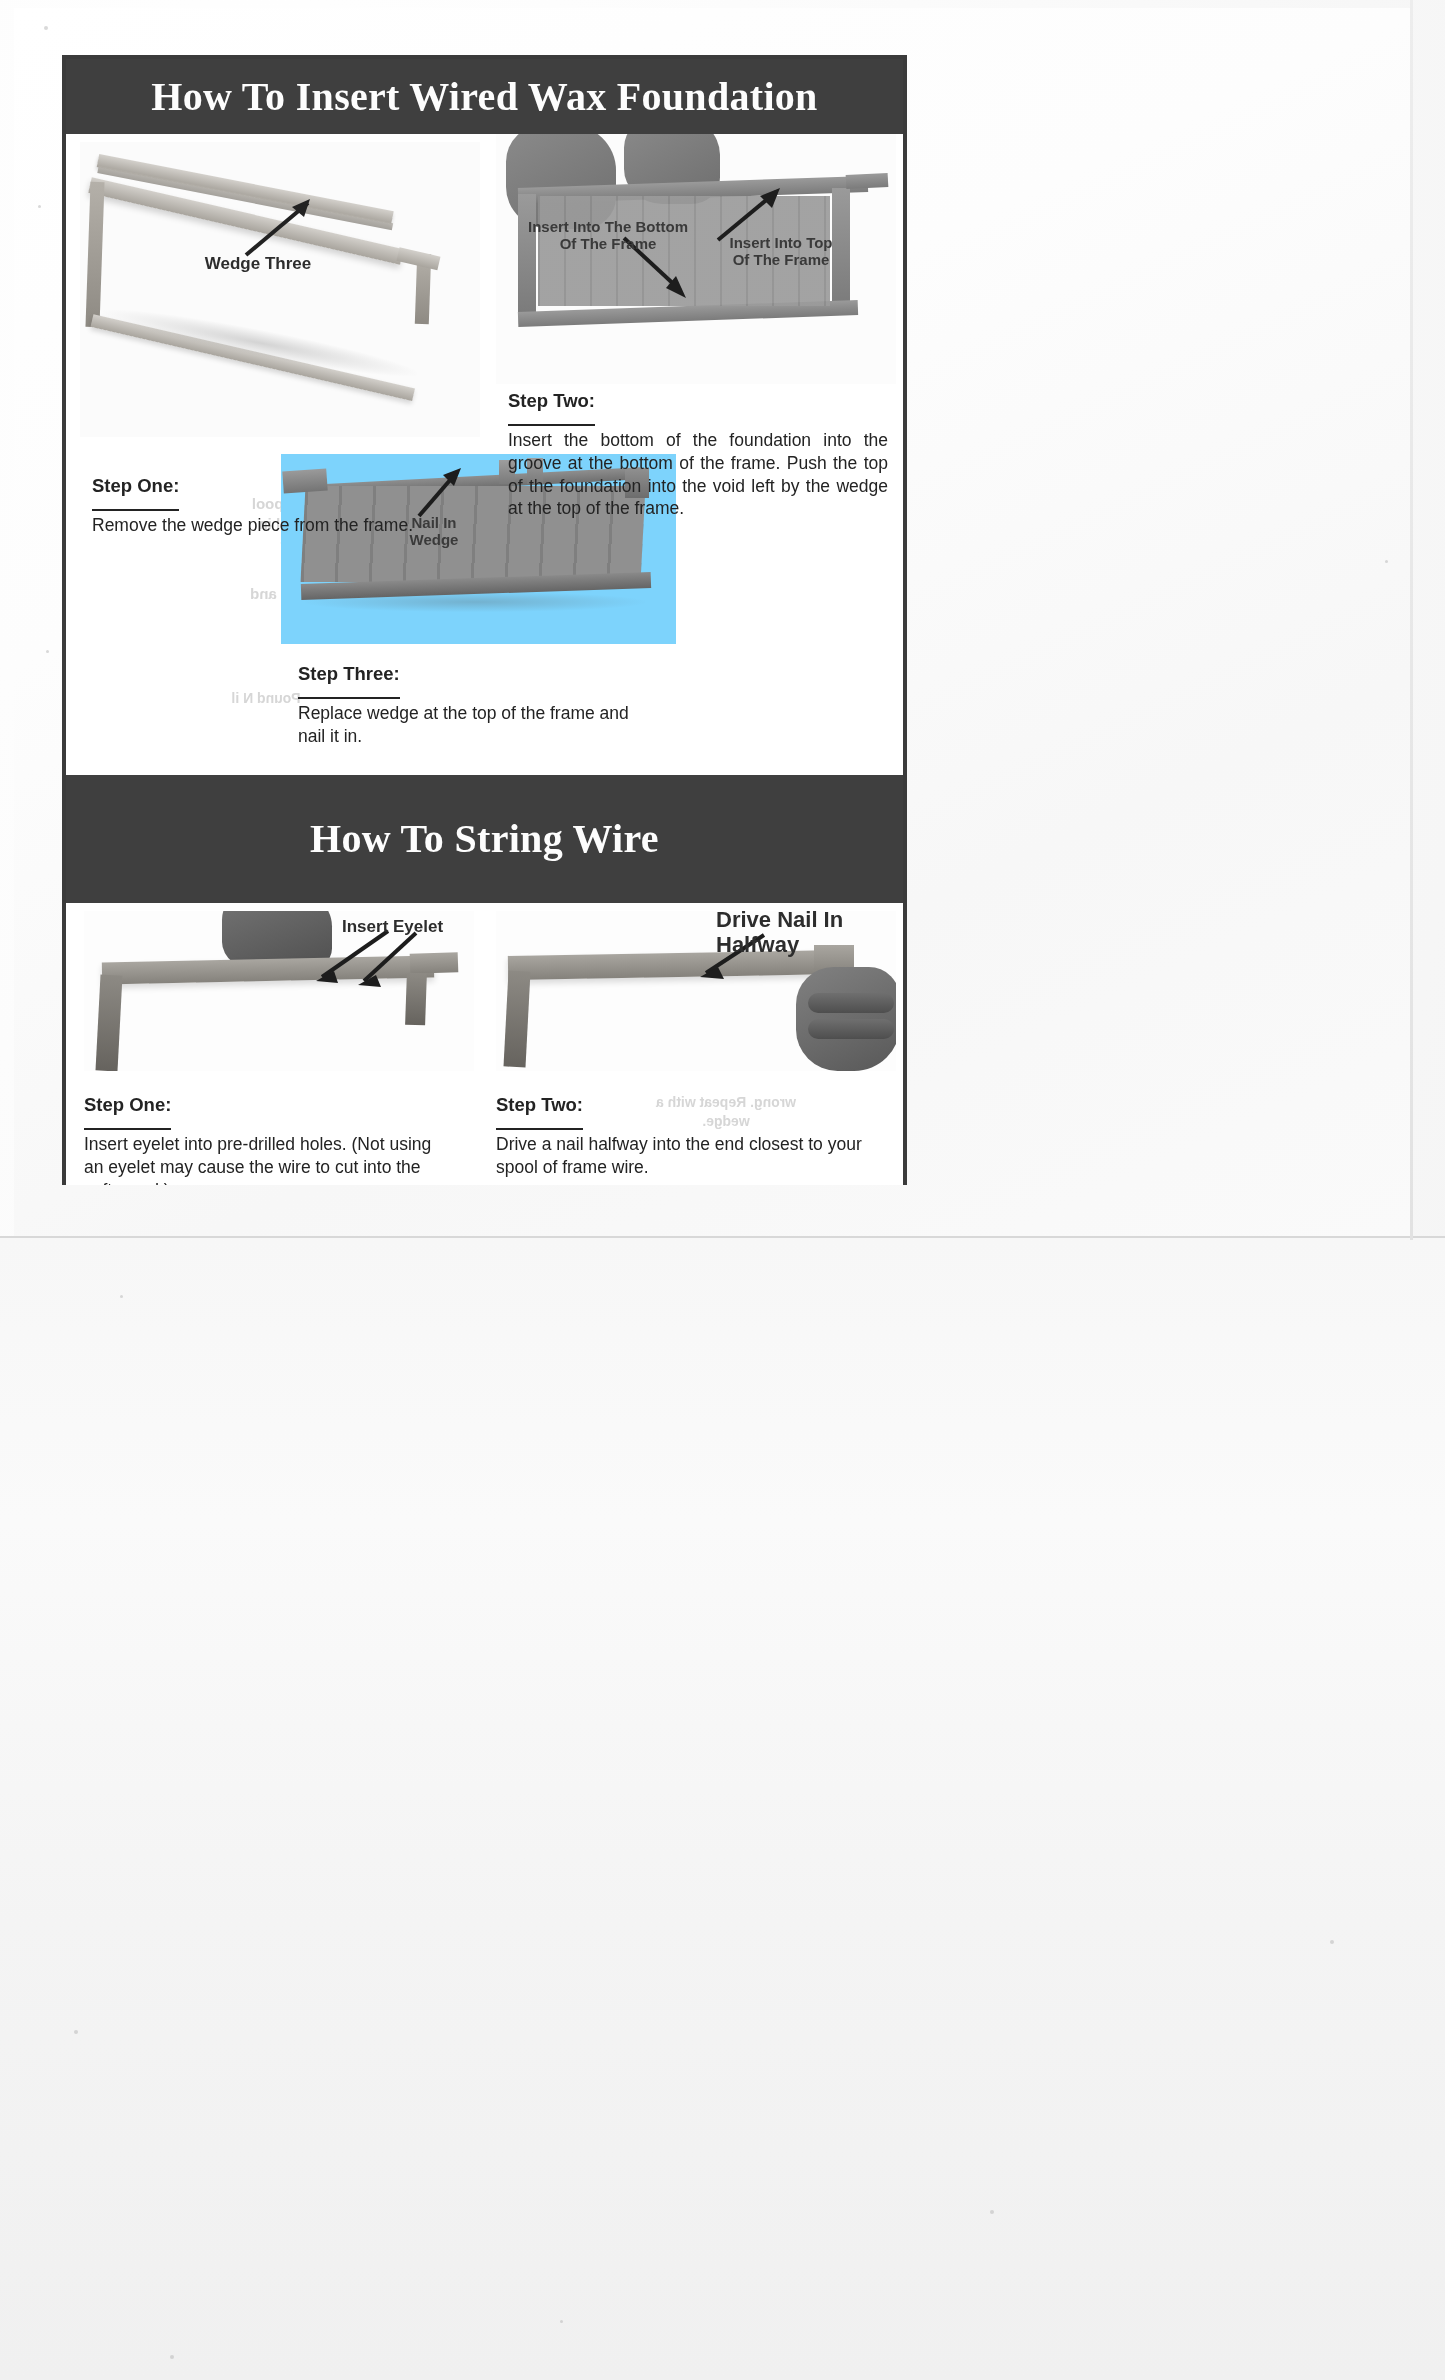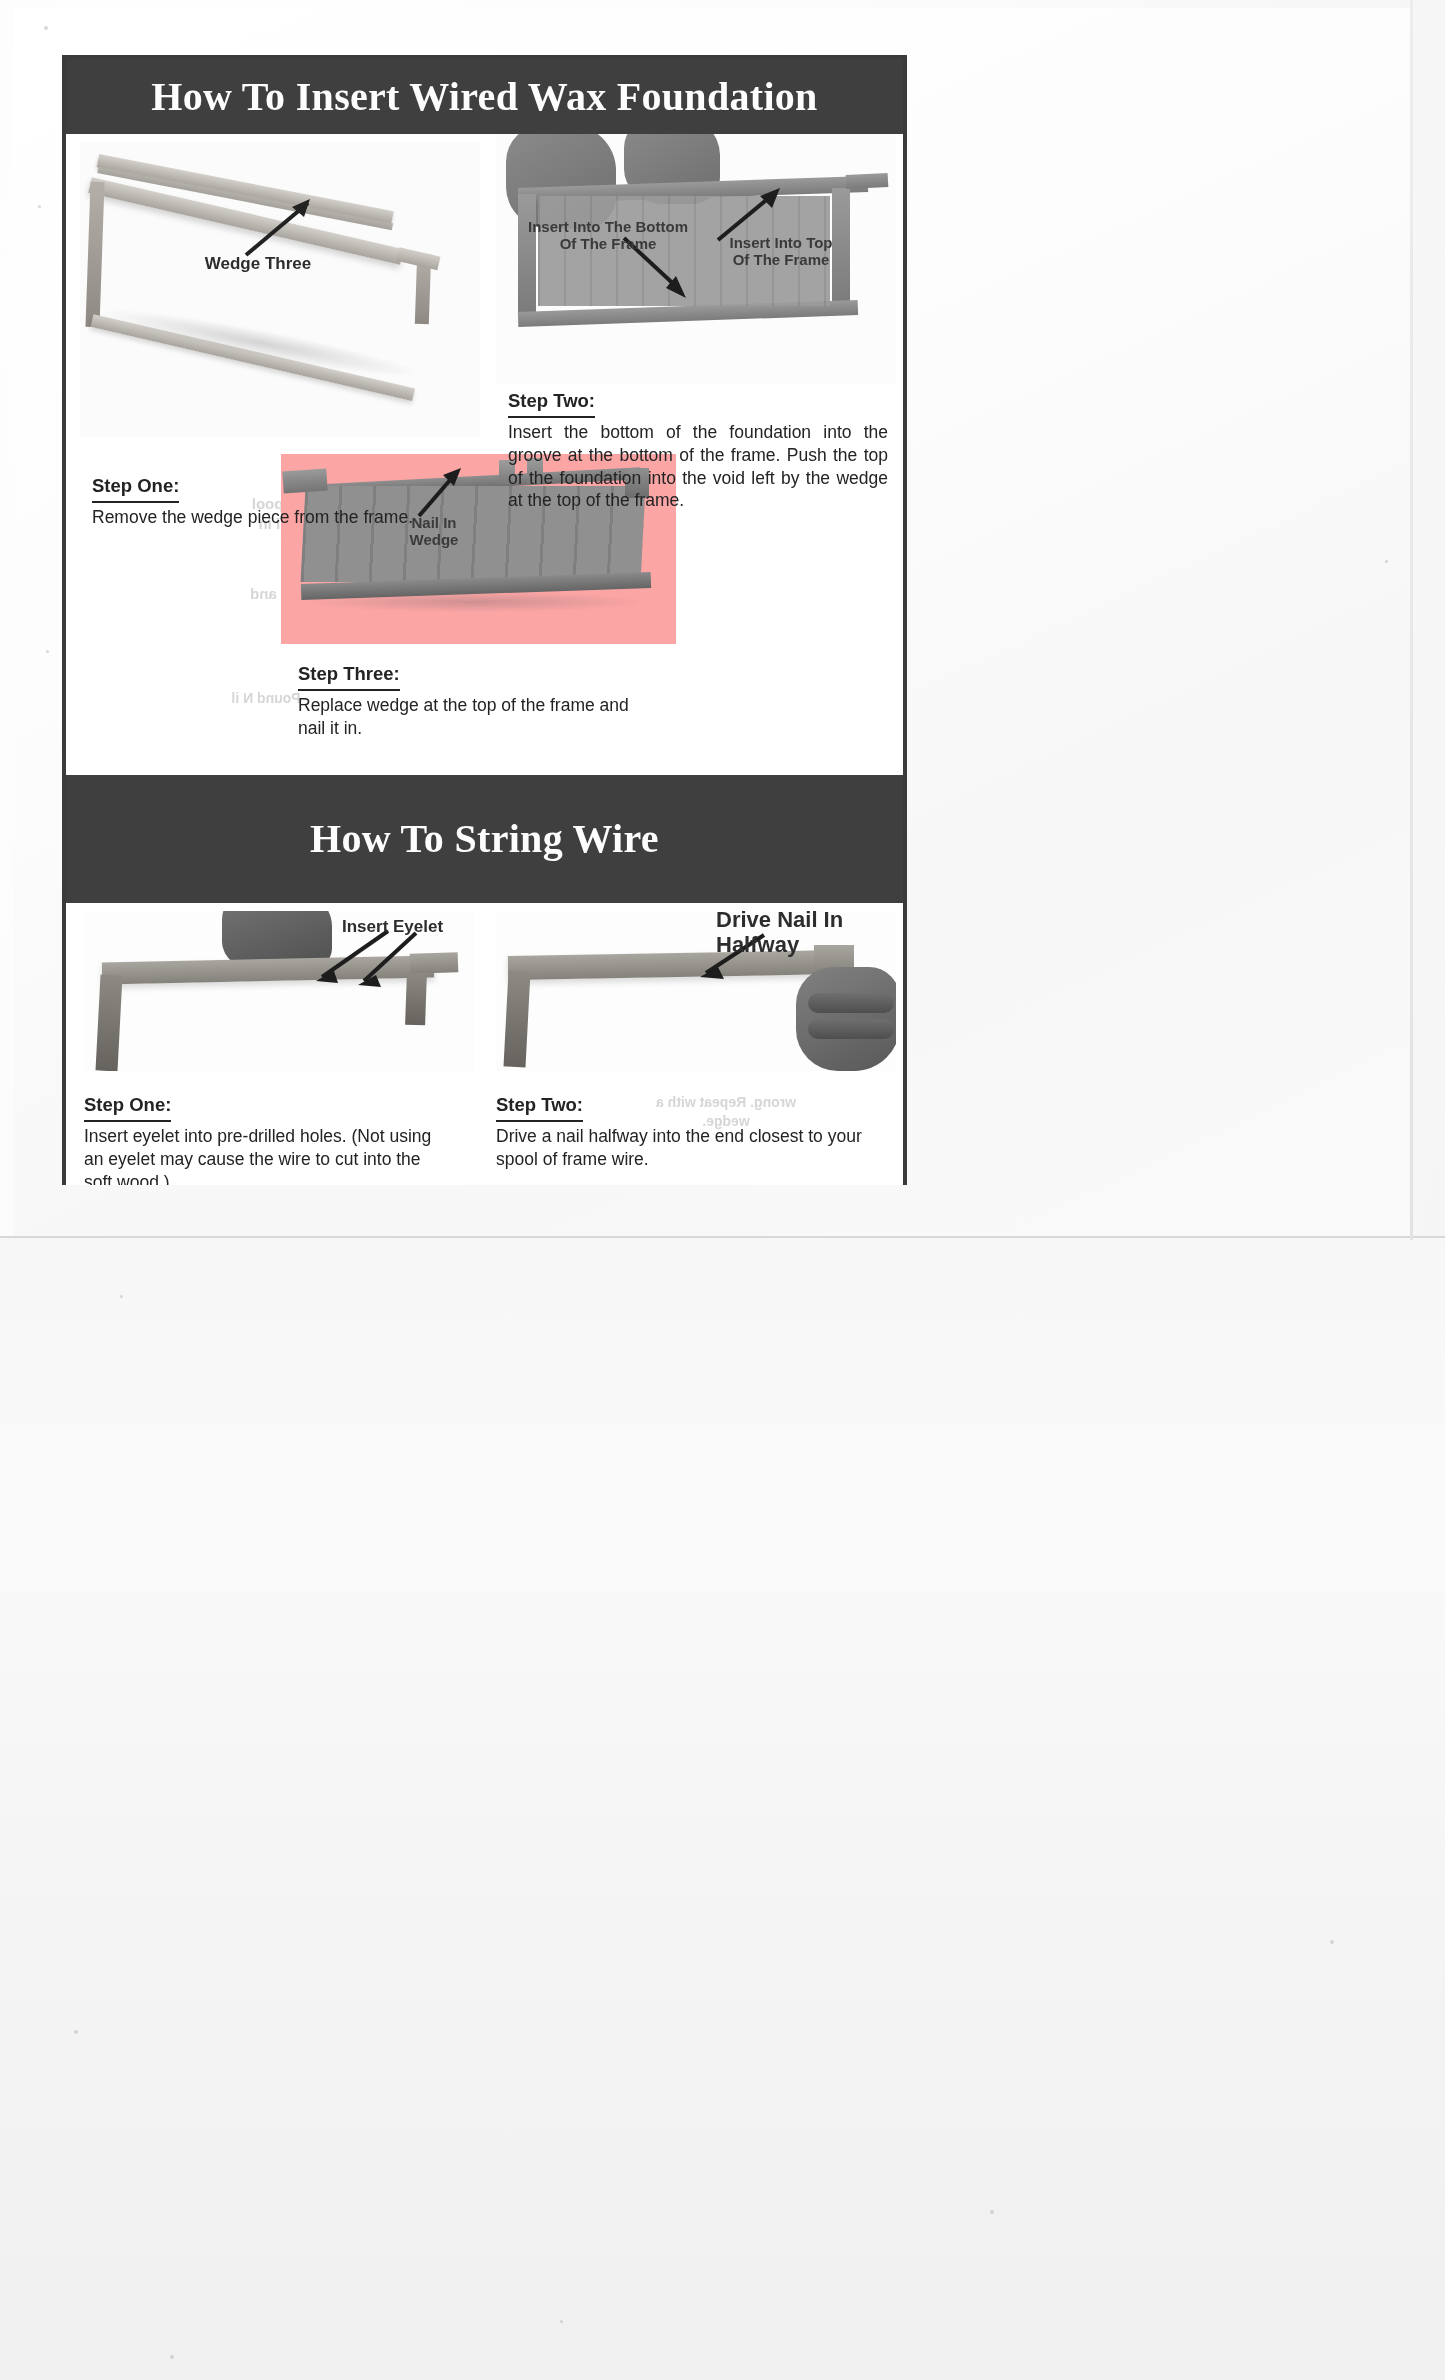--- a/index.html
+++ b/index.html
@@ -87,21 +87,21 @@
   .stick{position:absolute;background:linear-gradient(180deg,#d3d0cb,#a8a49d);}
   .stick-dark{position:absolute;background:linear-gradient(180deg,#b4b0a9,#8e8a83);}
 
   
   #photo-hands{left:430px;top:0px;width:400px;height:250px;background:#fcfcfc;}
   .hand{position:absolute;background:linear-gradient(150deg,#8b8b8b,#6e6e6e);border-radius:36% 44% 30% 40%;}
   .framebody{position:absolute;background:linear-gradient(180deg,#9a9a9a,#7b7b7b);}
   .foundation{position:absolute;background:repeating-linear-gradient(90deg,#8d8d8d 0 2px,#9b9b9b 2px 26px);}
 
   
-  #photo-flat{left:215px;top:320px;width:395px;height:190px;background:#fca5a5;}
+  #photo-flat{left:215px;top:320px;width:395px;height:190px;background:#7dd3fc;}
   .flatbody{position:absolute;background:repeating-linear-gradient(90deg,#7f7f7f 0 3px,#909090 3px 34px);}
 
   
   #photo-eyelet{left:18px;top:8px;width:390px;height:160px;background:#fdfdfd;}
   #photo-nail{left:430px;top:8px;width:400px;height:160px;background:#fdfdfd;}
   .bar{position:absolute;background:linear-gradient(180deg,#a9a6a0,#85827c);}
   .bar-dark{position:absolute;background:linear-gradient(180deg,#8d8a84,#66635e);}
 
   
   .annot{
@@ -124,21 +124,21 @@
     color:#232323;
     font-size:17.5px;
     line-height:1.3;
     text-align:justify;
   }
   .caption .step-head{
     display:inline-block;
     font-weight:bold;
     font-size:18.5px;
     border-bottom:2px solid #232323;
-    padding-bottom:3px;
+    padding-bottom:11px;
     margin-bottom:3px;
   }
   .caption .body{display:block;}
 
   
   .ghost{
     position:absolute;
     color:#cfcfcf;
     font-size:15px;
     line-height:1.35;

